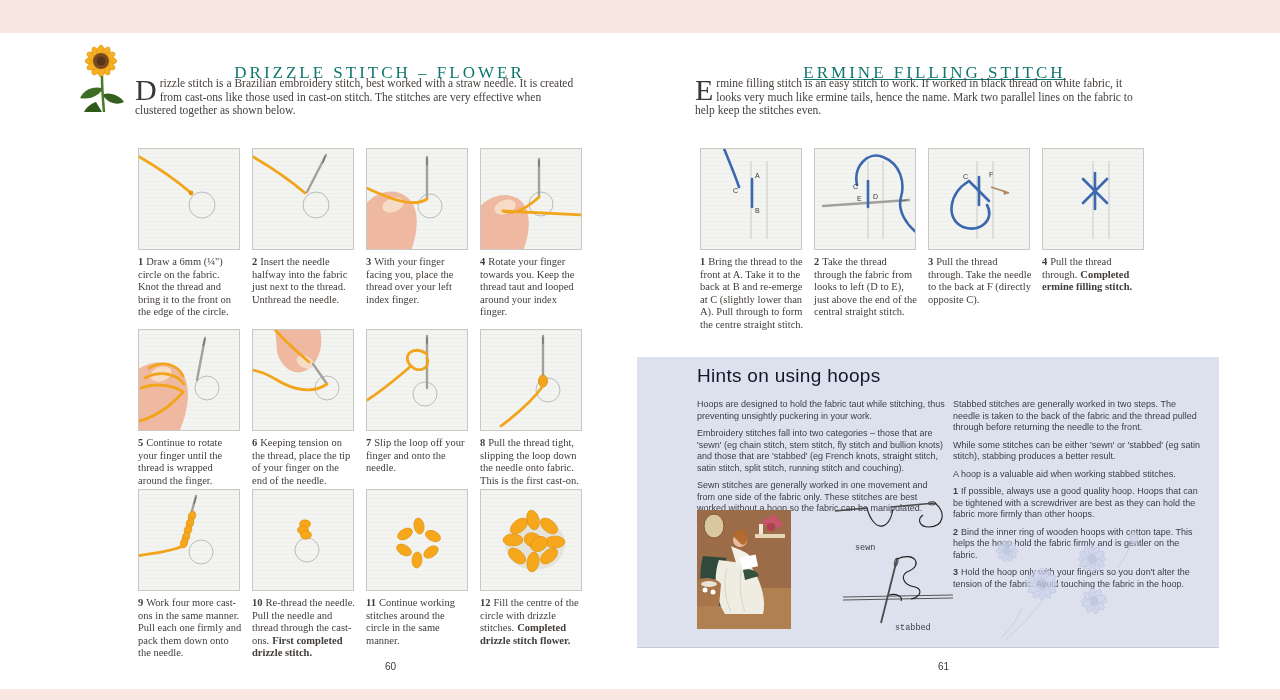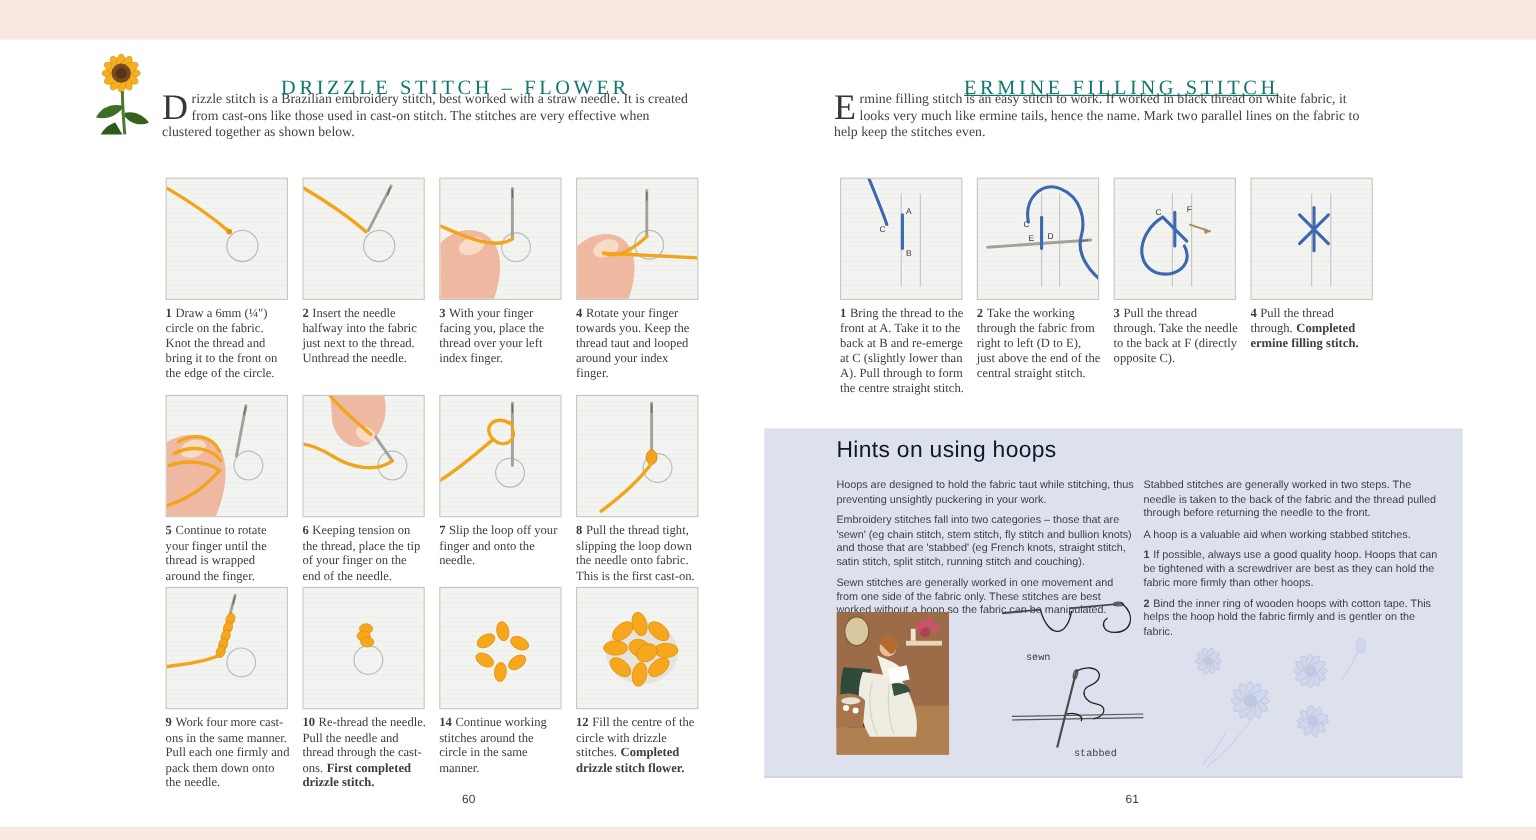--- a/index.html
+++ b/index.html
@@ -235,21 +235,21 @@
           <g class="petal">
             <ellipse cx="52" cy="36" rx="8" ry="5" transform="rotate(80 52 36)"></ellipse>
             <ellipse cx="66" cy="46" rx="8" ry="5" transform="rotate(25 66 46)"></ellipse>
             <ellipse cx="64" cy="62" rx="8" ry="5" transform="rotate(-35 64 62)"></ellipse>
             <ellipse cx="50" cy="70" rx="8" ry="5" transform="rotate(-85 50 70)"></ellipse>
             <ellipse cx="37" cy="60" rx="8" ry="5" transform="rotate(30 37 60)"></ellipse>
             <ellipse cx="38" cy="44" rx="8" ry="5" transform="rotate(-30 38 44)"></ellipse>
           </g>
         </svg>
       </div>
-      <div class="caption"><b class="n">14</b><span>Continue working stitches around the circle in the same manner.</span><b class="bold-part"></b></div>
+      <div class="caption"><b class="n">11</b><span>Continue working stitches around the circle in the same manner.</span><b class="bold-part"></b></div>
     </div>
 
     <div class="step-cell">
       <div class="photo">
         <svg width="100" height="100" viewBox="0 0 100 100">
           <ellipse cx="54" cy="54" rx="30" ry="26" fill="#e4e4dc"></ellipse>
           <g class="petal">
             <ellipse cx="52" cy="30" rx="10" ry="6" transform="rotate(75 52 30)"></ellipse>
             <ellipse cx="68" cy="36" rx="10" ry="6" transform="rotate(40 68 36)"></ellipse>
             <ellipse cx="74" cy="52" rx="10" ry="6" transform="rotate(0 74 52)"></ellipse>
@@ -302,21 +302,21 @@
           <line class="vline" x1="68" y1="12" x2="68" y2="90"></line>
           <line class="needle" x1="8" y1="57" x2="94" y2="51"></line>
           <line class="neye" x1="92" y1="51" x2="86" y2="52"></line>
           <path class="th-b" d="M42,36 C38,16 54,2 68,8 C86,15 90,34 86,48 C82,62 92,76 102,84"></path>
           <line class="th-b" x1="53" y1="32" x2="53" y2="58" stroke-width="3"></line>
           <text class="lbl" x="38" y="40">C</text>
           <text class="lbl" x="42" y="52">E</text>
           <text class="lbl" x="58" y="50">D</text>
         </svg>
       </div>
-      <div class="caption"><b class="n">2</b><span>Take the working through the fabric from right to left (D to E), just above the end of the central straight stitch.</span><b class="bold-part"></b></div>
+      <div class="caption"><b class="n">2</b><span>Take the thread through the fabric from looks to left (D to E), just above the end of the central straight stitch.</span><b class="bold-part"></b></div>
     </div>
 
     <div class="step-cell">
       <div class="photo">
         <svg width="100" height="100" viewBox="0 0 100 100">
           <line class="vline" x1="48" y1="12" x2="48" y2="90"></line>
           <line class="vline" x1="64" y1="12" x2="64" y2="90"></line>
           <line class="th-b" x1="50" y1="28" x2="50" y2="56" stroke-width="3"></line>
           <line class="th-b" x1="40" y1="32" x2="60" y2="52"></line>
           <path class="th-b" d="M40,32 C20,44 16,70 34,78 C52,84 66,70 58,56"></path>
@@ -347,23 +347,25 @@
     <h2 class="hints-title">Hints on using hoops</h2>
 
     <div class="hints-col col-l">
       <p>Hoops are designed to hold the fabric taut while stitching, thus preventing unsightly puckering in your work.</p>
       <p>Embroidery stitches fall into two categories – those that are 'sewn' (eg chain stitch, stem stitch, fly stitch and bullion knots) and those that are 'stabbed' (eg French knots, straight stitch, satin stitch, split stitch, running stitch and couching).</p>
       <p>Sewn stitches are generally worked in one movement and from one side of the fabric only. These stitches are best worked without a hoop so the fabric can be manipulated.</p>
     </div>
 
     <div class="hints-col col-r">
       <p>Stabbed stitches are generally worked in two steps. The needle is taken to the back of the fabric and the thread pulled through before returning the needle to the front.</p>
+      <p>While some stitches can be either 'sewn' or 'stabbed' (eg satin stitch), stabbing produces a better result.</p>
       <p>A hoop is a valuable aid when working stabbed stitches.</p>
       <p class="hint-num"><b>1</b><span>If possible, always use a good quality hoop. Hoops that can be tightened with a screwdriver are best as they can hold the fabric more firmly than other hoops.</span></p>
       <p class="hint-num"><b>2</b><span>Bind the inner ring of wooden hoops with cotton tape. This helps the hoop hold the fabric firmly and is gentler on the fabric.</span></p>
+      <p class="hint-num"><b>3</b><span>Hold the hoop only with your fingers so you don't alter the tension of the fabric. Avoid touching the fabric in the hoop.</span></p>
     </div>
 
     <svg style="position:absolute;left:60px;top:153px;" width="94" height="119" viewBox="0 0 94 119">
       <rect width="94" height="119" fill="#9c6b48"></rect>
       <rect y="78" width="94" height="41" fill="#b08050"></rect>
       <ellipse cx="17" cy="16" rx="10" ry="12" fill="#d9c7a0" stroke="#7a5a30"></ellipse>
       <circle cx="70" cy="12" r="4" fill="#c9536a"></circle>
         <circle cx="77" cy="9" r="4" fill="#c9536a"></circle>
       <circle cx="74" cy="17" r="4" fill="#b43d55"></circle>
         <circle cx="82" cy="14" r="3.4" fill="#c9536a"></circle>

